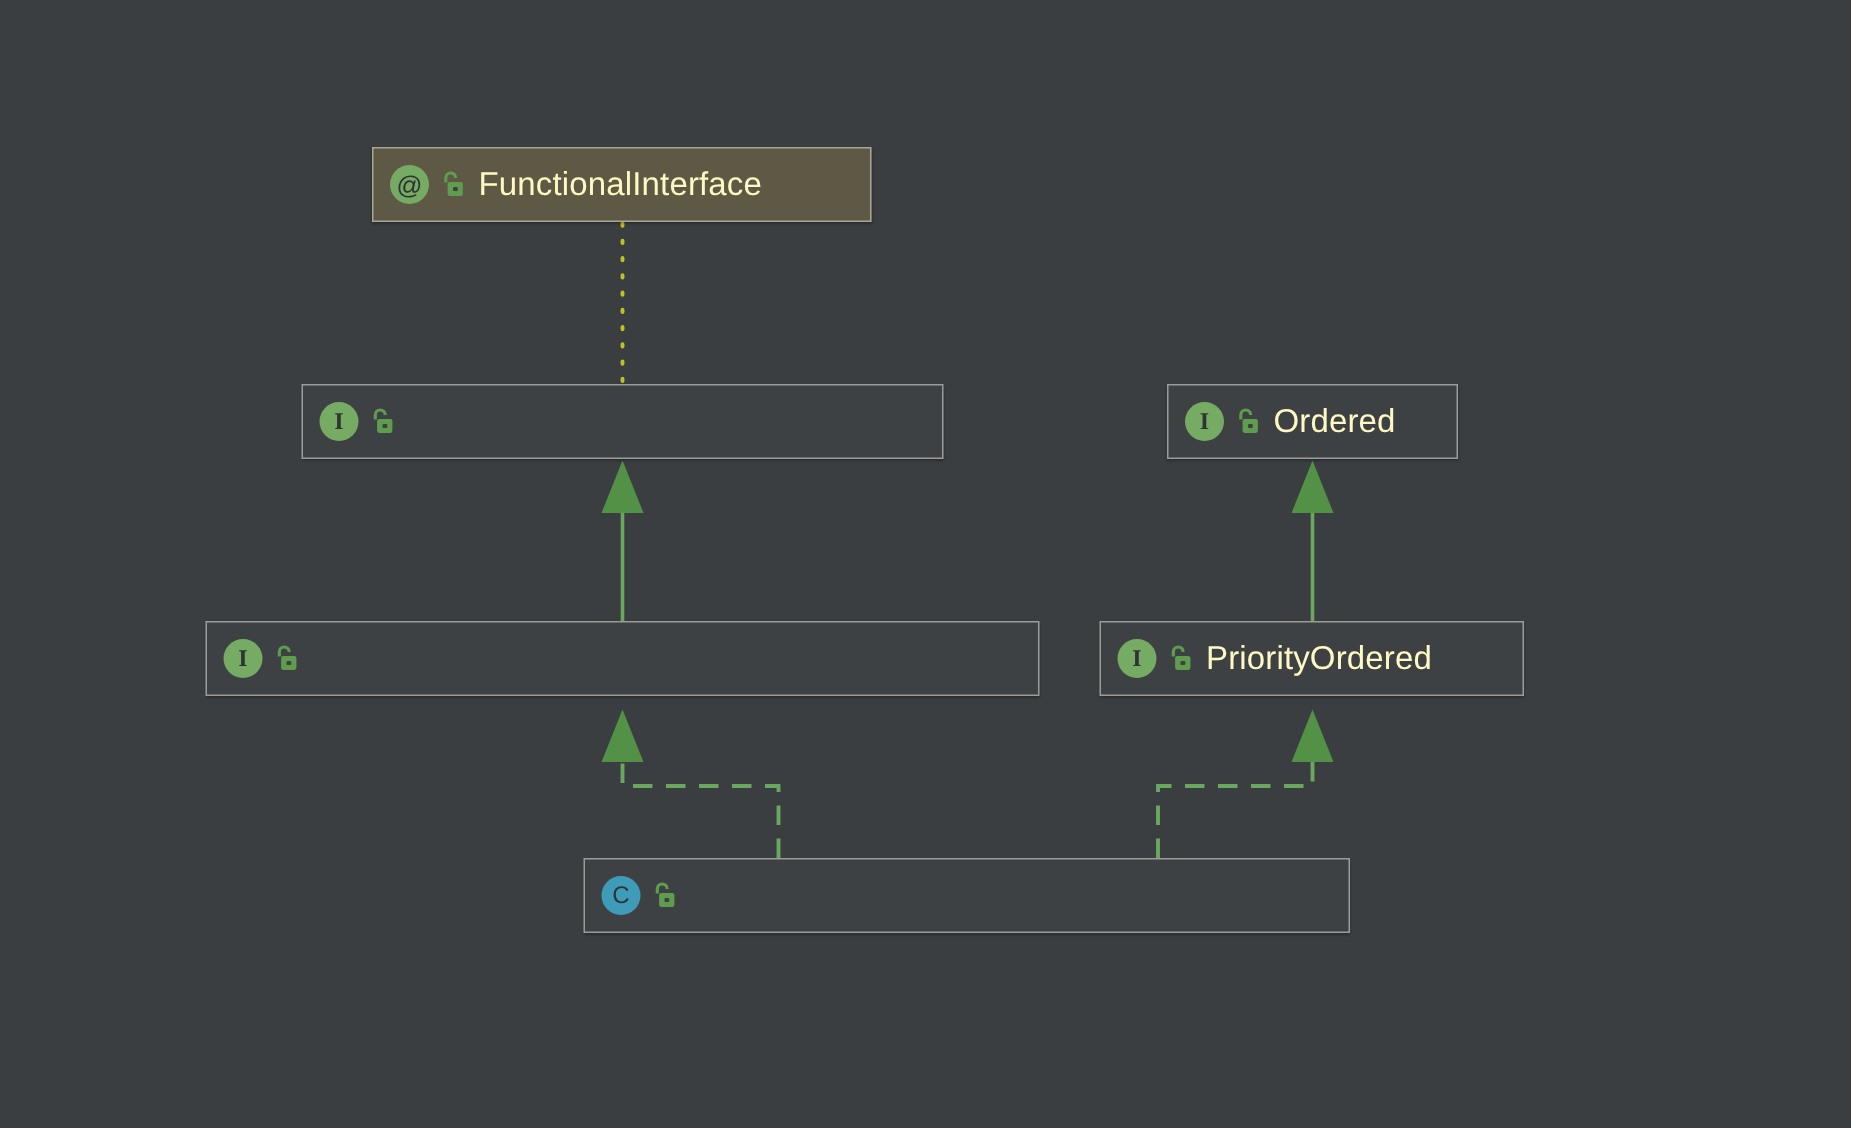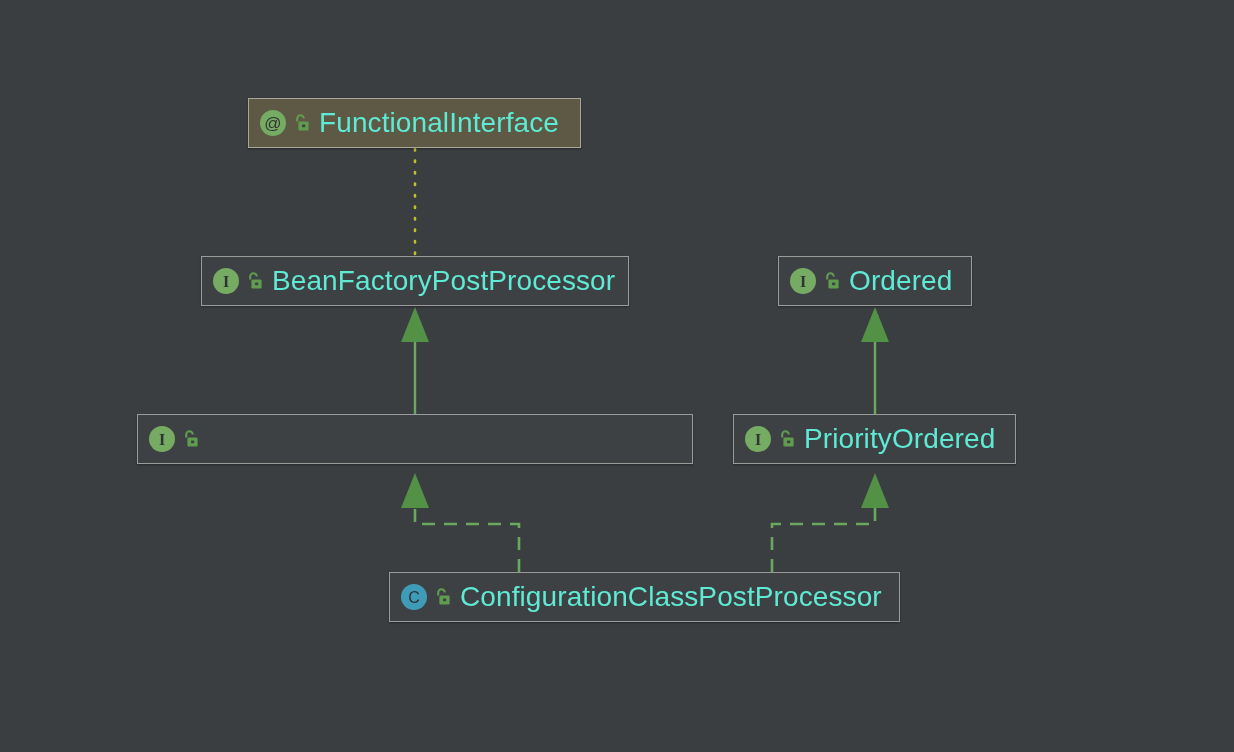--- a/index.html
+++ b/index.html
@@ -35,22 +35,22 @@
     background: #3e4144;
     height: 50px;
     padding: 0 14px 0 11px;
     box-shadow: 0 1px 2px rgba(0,0,0,0.35);
   }
   .node.annotation {
     background: #5d5944;
     border-color: #a9a69a;
   }
   .node-label {
-    color: #5eead4;
-    font-size: 28px;
+    color: #fef9c3;
+    font-size: 22px;
     line-height: 24px;
     white-space: nowrap;
     letter-spacing: 0.1px;
   }
   
   .badge {
     flex: 0 0 auto;
     width: 26px;
     height: 26px;
     border-radius: 50%;
@@ -125,21 +125,20 @@
 
   <div class="node" style="left: 201px; top: 256px; width: 428px; height: 50px;">
     <span class="badge iface">
       <span class="badge-glyph">I</span>
     </span>
     <svg class="lock" viewBox="0 0 17 20">
       <path d="M4.2 8.6 V5.6 a3.3 3.3 0 0 1 6.6 0" fill="none" stroke="#5f9c4f" stroke-width="2.1"></path>
       <rect x="5.4" y="8.4" width="10.2" height="9.2" rx="1.4" fill="#5f9c4f"></rect>
       <rect x="9.0" y="11.6" width="3.2" height="2.7" rx="0.7" fill="#3e4144"></rect>
     </svg>
-    <span class="node-label">BeanFactoryPostProcessor</span>
   </div>
 
   <div class="node" style="left: 778px; top: 256px; width: 194px; height: 50px;">
     <span class="badge iface">
       <span class="badge-glyph">I</span>
     </span>
     <svg class="lock" viewBox="0 0 17 20">
       <path d="M4.2 8.6 V5.6 a3.3 3.3 0 0 1 6.6 0" fill="none" stroke="#5f9c4f" stroke-width="2.1"></path>
       <rect x="5.4" y="8.4" width="10.2" height="9.2" rx="1.4" fill="#5f9c4f"></rect>
       <rect x="9.0" y="11.6" width="3.2" height="2.7" rx="0.7" fill="#3e4144"></rect>
@@ -172,16 +171,15 @@
 
   <div class="node" style="left: 389px; top: 572px; width: 511px; height: 50px;">
     <span class="badge cls">
       <span class="badge-glyph">C</span>
     </span>
     <svg class="lock" viewBox="0 0 17 20">
       <path d="M4.2 8.6 V5.6 a3.3 3.3 0 0 1 6.6 0" fill="none" stroke="#5f9c4f" stroke-width="2.1"></path>
       <rect x="5.4" y="8.4" width="10.2" height="9.2" rx="1.4" fill="#5f9c4f"></rect>
       <rect x="9.0" y="11.6" width="3.2" height="2.7" rx="0.7" fill="#3e4144"></rect>
     </svg>
-    <span class="node-label">ConfigurationClassPostProcessor</span>
   </div>
 
 </div>
 
 </body></html>

